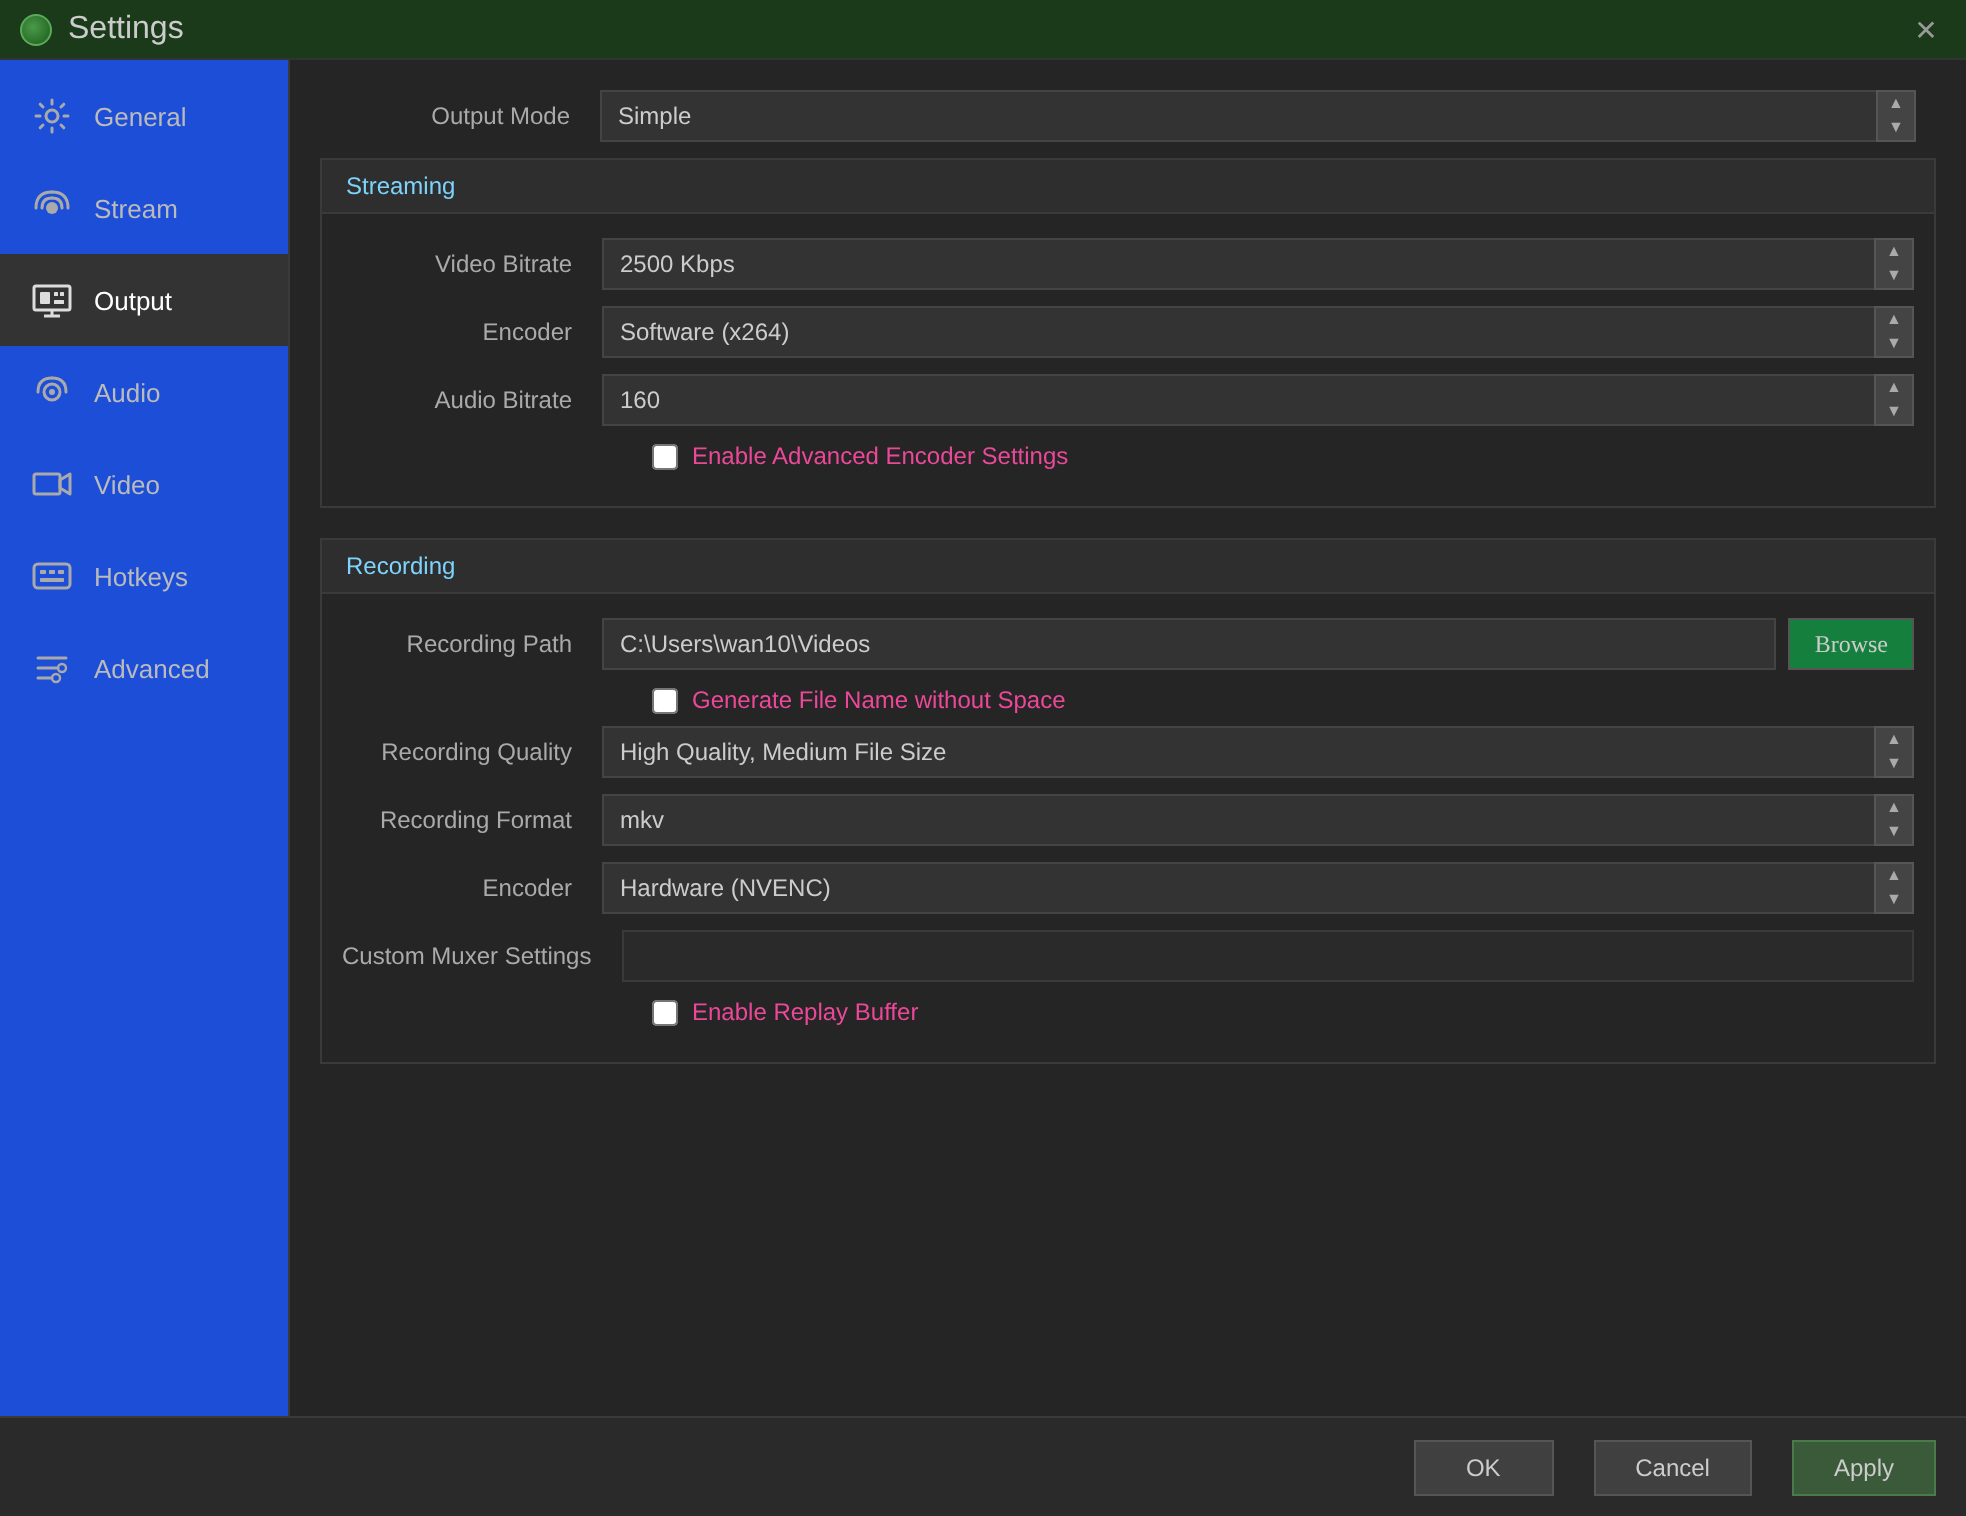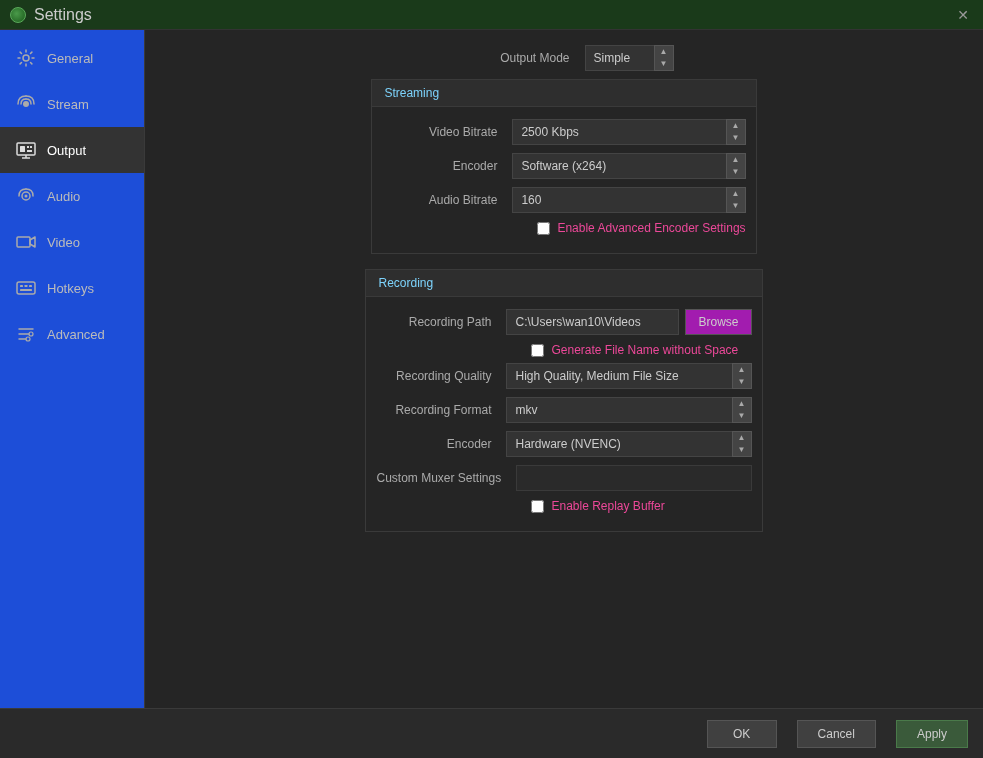--- a/index.html
+++ b/index.html
@@ -80,21 +80,20 @@
       flex-shrink: 0;
     }
     .sidebar-label { font-size: 13px; }
     .content-area {
       flex: 1;
       background: #252525;
       padding: 15px;
       overflow-y: auto;
       display: flex;
       flex-direction: column;
-      align-items: center;
     }
     .output-mode-row {
       display: flex;
       align-items: center;
       margin-bottom: 15px;
       padding: 0 10px;
     }
     .field-label {
       color: #aaaaaa;
       min-width: 130px;
@@ -164,29 +163,30 @@
       align-items: center;
       margin: 6px 0;
       padding-left: calc(130px + 10px + 15px);
     }
     .checkbox-row input[type="checkbox"] {
       margin-right: 7px;
       accent-color: #4a8a4a;
     }
     .checkbox-label { font-size: 12px; color: #ec4899; }
     .browse-btn {
-      background: #a21caf;
+      background: #15803d;
       border: 1px solid #555555;
       color: #cccccc;
       padding: 4px 12px;
       font-size: 12px;
       cursor: pointer;
       height: 26px;
       margin-left: 6px;
       white-space: nowrap;
+      font-family: Liberation Serif, serif;
     }
     .path-input {
       flex: 1;
       background: #333333;
       border: 1px solid #444444;
       color: #cccccc;
       padding: 4px 8px;
       font-size: 12px;
       height: 26px;
     }

